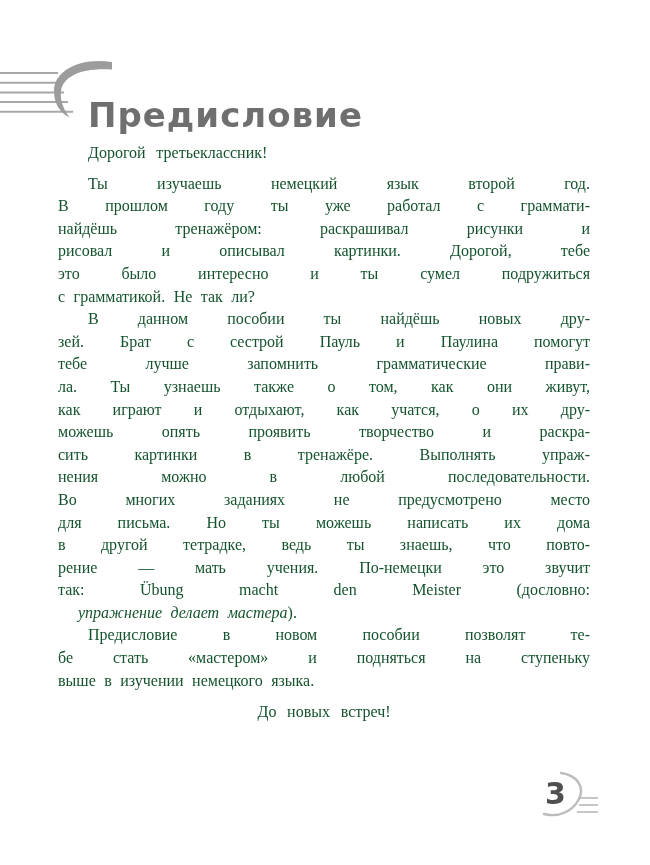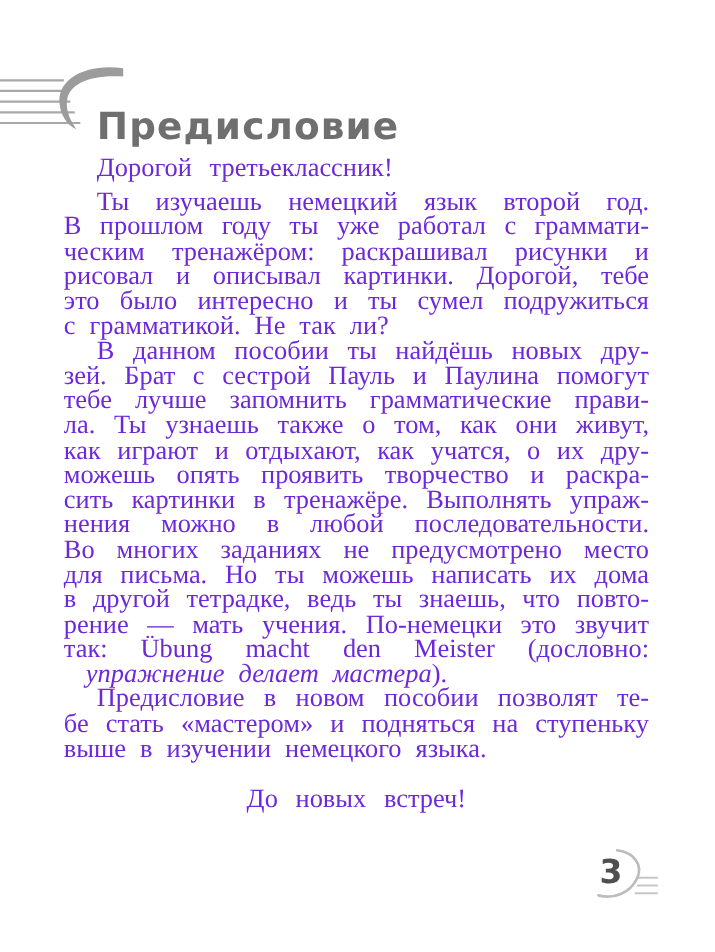--- a/index.html
+++ b/index.html
@@ -17,30 +17,30 @@
     font-family:"DejaVu Sans",sans-serif;
     font-weight:bold;
     font-size:34px;line-height:34px;
     letter-spacing:1px;
     color:#6f6f6f;
     white-space:nowrap;
   }
   
   .text{
     position:absolute;left:58px;top:142px;width:532px;
-    font-size:24px;line-height:22.6px;
-    color:#6d28d9;
+    font-size:16px;line-height:22.6px;
+    color:#14532d;
     word-spacing:0.28em;
   }
   .line{text-align:justify;text-align-last:justify;}
   .line.left{text-align:left;text-align-last:left;}
   .line.center{text-align:center;text-align-last:center;word-spacing:0.42em;}
   .line.indent{text-indent:30px;}
   .salutation{margin-bottom:8px;word-spacing:0.42em;}
-  .farewell{margin-top:24px;}
+  .farewell{margin-top:9px;}
   .italic{font-style:italic;margin-left:20px;}
   
   .footer-svg{position:absolute;left:515px;top:765px;}
   .page-number{
     position:absolute;left:545px;top:779px;
     font-family:"DejaVu Sans",sans-serif;
     font-weight:bold;
     font-size:30px;line-height:30px;
     color:#4f4f4f;
   }
@@ -63,21 +63,21 @@
 
   <h1 class="title">Предисловие</h1>
 
   <main class="text">
 
     <div class="line left indent salutation">Дорогой третьеклассник!</div>
 
     <div>
       <div class="line indent">Ты изучаешь немецкий язык второй год.</div>
       <div class="line">В прошлом году ты уже работал с граммати-</div>
-      <div class="line">ческим тренажёром: раскрашивал рисунки и</div>
+      <div class="line">найдёшь тренажёром: раскрашивал рисунки и</div>
       <div class="line">рисовал и описывал картинки. Дорогой, тебе</div>
       <div class="line">это было интересно и ты сумел подружиться</div>
       <div class="line left">с грамматикой. Не так ли?</div>
     </div>
 
     <div>
       <div class="line indent">В данном пособии ты найдёшь новых дру-</div>
       <div class="line">зей. Брат с сестрой Пауль и Паулина помогут</div>
       <div class="line">тебе лучше запомнить грамматические прави-</div>
       <div class="line">ла. Ты узнаешь также о том, как они живут,</div>

